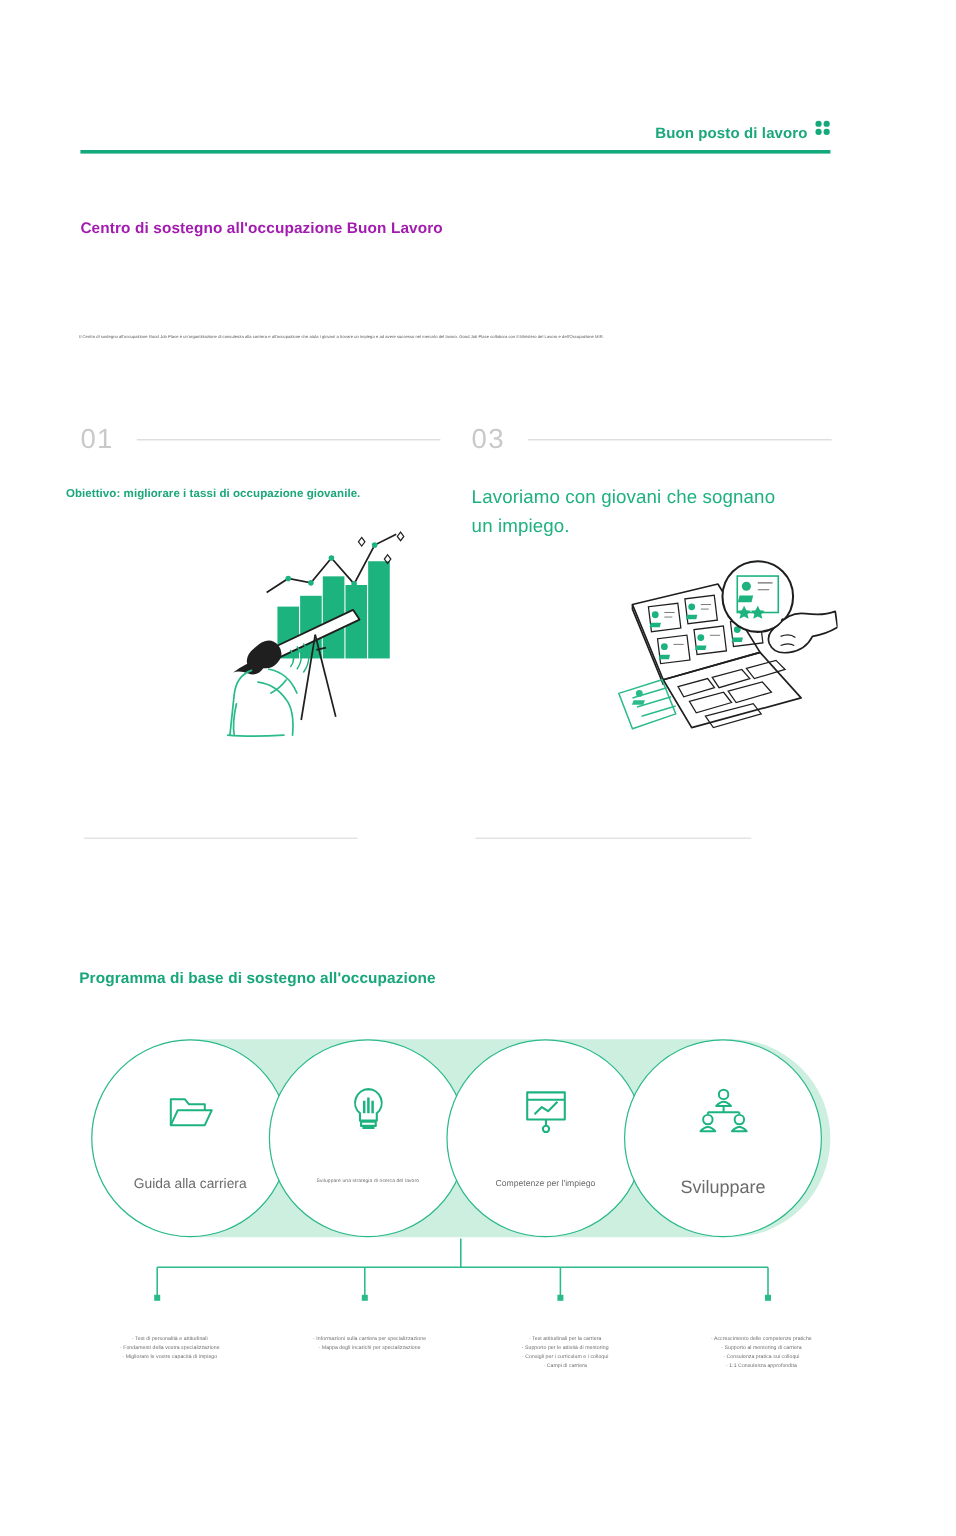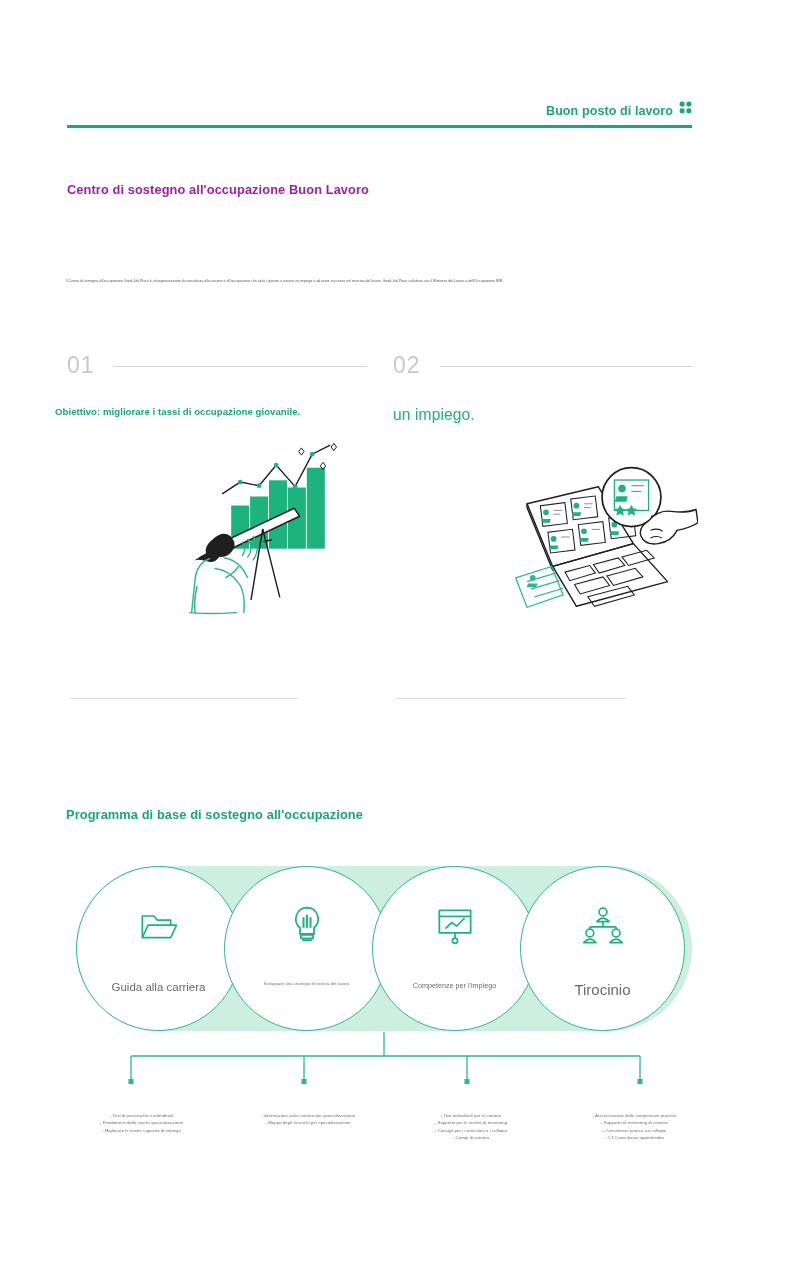--- a/index.html
+++ b/index.html
@@ -201,25 +201,26 @@
         <path d="M30 160 q-4 18 -2 29"></path>
         <path d="M50 140 q16 2 26 16 q8 10 6 33"></path>
         <path d="M22 189 q20 2 52 0"></path>
         <path d="M62 150 q8 -4 14 -12"></path>
       </g>
     </svg>
   </div>
 
   <div class="sec two">
     <div class="sec-num-row">
-      <span class="sec-num">02</span>
+      <span class="sec-num">03</span>
       <span class="sec-line"></span>
     </div>
   </div>
   <div class="sec-head-2">
+    <div>Lavoriamo con giovani che sognano</div>
     <div> un impiego.</div>
   </div>
 
   <div class="illus-2">
     <svg width="190" height="150" viewBox="0 0 200 158">
       <g fill="none" stroke="#1f1f1f" stroke-width="1.5" stroke-linejoin="round">
 
         <path d="M20 44 L95 26 L132 86 L47 110 Z"></path>
 
         <path d="M47 110 L132 86 L168 126 L72 152 Z"></path>
@@ -350,21 +351,21 @@
         <svg width="42" height="40" viewBox="0 0 48 44" fill="none" stroke="#1db37f" stroke-width="1.9" stroke-linejoin="round">
           <circle cx="24" cy="6" r="4.5"></circle>
           <path d="M17 17 q7 -8 14 0 Z"></path>
           <circle cx="9" cy="30" r="4.5"></circle>
           <path d="M2 41 q7 -8 14 0 Z"></path>
           <circle cx="39" cy="30" r="4.5"></circle>
           <path d="M32 41 q7 -8 14 0 Z"></path>
           <path d="M24 17 L24 23 M9 23 L39 23 M9 23 L9 25 M39 23 L39 25"></path>
         </svg>
       </span>
-      <span class="lbl huge">Tirocinio</span>
+      <span class="lbl huge">Sviluppare</span>
     </div>
   </div>
 
   <div class="connector">
     <svg width="797" height="68" viewBox="0 0 797 68">
       <g stroke="#2bbb8b" stroke-width="1.3" fill="none">
         <path d="M384 2 L384 26"></path>
         <path d="M131 26 L640 26"></path>
         <path d="M131 26 L131 52"></path>
         <path d="M304 26 L304 52"></path>

